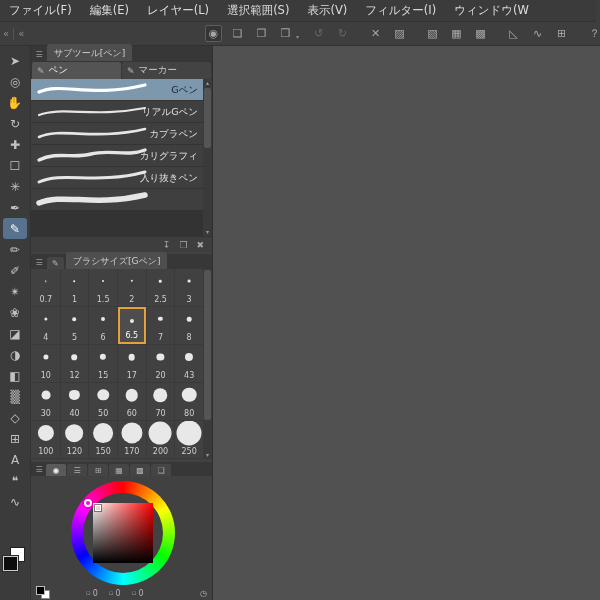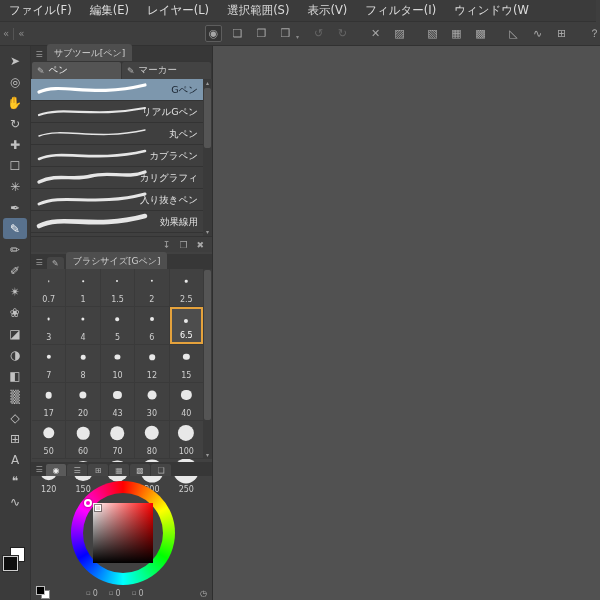--- a/index.html
+++ b/index.html
@@ -70,21 +70,21 @@
   .sarr{font-size:6px;color:#9a9a9a;height:8px;line-height:8px;}
   .sarr.down{margin-top:auto;}
   .sthumb{width:7px;flex:0 0 60px;background:#555;border-radius:2px;margin:1px 0;}
   .sthumb.tall{flex-basis:150px;}
 
   .subfooter{position:absolute;left:0;right:0;bottom:0;height:16px;background:#3e3e3e;display:flex;
              align-items:center;justify-content:flex-end;gap:9px;padding-right:8px;font-size:9px;color:#a8a8a8;
              border-top:1px solid #333;}
 
   .sizegrid{position:absolute;top:15px;left:1px;right:9px;bottom:1px;display:grid;
-            grid-template-columns:repeat(5,1fr);grid-auto-rows:37px;background:#3a3a3a;gap:1px;}
+            grid-template-columns:repeat(6,1fr);grid-auto-rows:37px;background:#3a3a3a;gap:1px;}
   .cell{background:var(--panel-bg,#414141);position:relative;overflow:hidden;}
   .cell .dot{position:absolute;left:50%;top:12px;transform:translate(-50%,-50%);background:#e8e8e8;border-radius:50%;}
   .cell .clabel{position:absolute;left:0;right:0;bottom:2px;text-align:center;font-size:8px;color:#cfcfcf;}
   .cell.sel{border:2px solid var(--accent-orange,#e5a23c);background:#4d4d4d;}
   .cell.sel .clabel{color:#fff;}
 
   .colortabs{height:14px;display:flex;align-items:flex-end;gap:1px;background:var(--header-bg,#373737);padding-left:2px;}
   .ctab{width:20px;height:12px;display:flex;align-items:center;justify-content:center;font-size:8px;
         color:#b0b0b0;background:#454545;border-radius:2px 2px 0 0;}
   .ctab.active{background:#5a5a5a;color:#eee;}
@@ -213,47 +213,35 @@
             <div class="blabel">Gペン</div>
           </div>
           <div class="brow">
             <svg width="118" height="21">
               <path d="M6 14 C30 5 60 17 112 7" fill="none" stroke="#e6e6e6" stroke-width="2.2" stroke-linecap="round"></path>
             </svg>
             <div class="blabel">リアルGペン</div>
           </div>
           <div class="brow">
             <svg width="118" height="21">
-              <path d="M6 13 C30 4 62 18 112 7" fill="none" stroke="#e6e6e6" stroke-width="1.4" stroke-linecap="round"></path>
-            </svg>
-            <div class="blabel">丸ペン</div>
+              <path d="M6 14 C28 4 60 18 112 6" fill="none" stroke="#e6e6e6" stroke-width="2.6" stroke-linecap="round"></path>
+            </svg>
+            <div class="blabel">カブラペン</div>
           </div>
           <div class="brow">
             <svg width="118" height="21">
-              <path d="M6 14 C28 4 60 18 112 6" fill="none" stroke="#e6e6e6" stroke-width="2.6" stroke-linecap="round"></path>
-            </svg>
-            <div class="blabel">カブラペン</div>
+              <path d="M6 15 C24 6 40 14 58 9 C76 4 94 12 112 5" fill="none" stroke="#e6e6e6" stroke-width="3.4" stroke-linecap="round"></path>
+            </svg>
+            <div class="blabel">カリグラフィ</div>
           </div>
           <div class="brow">
             <svg width="118" height="21">
-              <path d="M6 15 C24 6 40 14 58 9 C76 4 94 12 112 5" fill="none" stroke="#e6e6e6" stroke-width="3.4" stroke-linecap="round"></path>
-            </svg>
-            <div class="blabel">カリグラフィ</div>
-          </div>
-          <div class="brow">
-            <svg width="118" height="21">
               <path d="M6 15 C30 4 62 18 112 5" fill="none" stroke="#e6e6e6" stroke-width="3" stroke-linecap="round"></path>
             </svg>
             <div class="blabel">入り抜きペン</div>
-          </div>
-          <div class="brow">
-            <svg width="118" height="21">
-              <path d="M6 15 C30 3 60 19 112 5" fill="none" stroke="#e6e6e6" stroke-width="4.6" stroke-linecap="round"></path>
-            </svg>
-            <div class="blabel">効果線用</div>
           </div>
           <div class="brow">
             <svg width="118" height="21">
               <path d="M6 14 C30 4 60 18 112 6" fill="none" stroke="#e6e6e6" stroke-width="5.5" stroke-linecap="round"></path>
             </svg>
           </div>
         </div>
       <div class="vscroll s-sub">
         <span class="sarr" id="subUp">▴</span>
         <div class="sthumb"></div>

